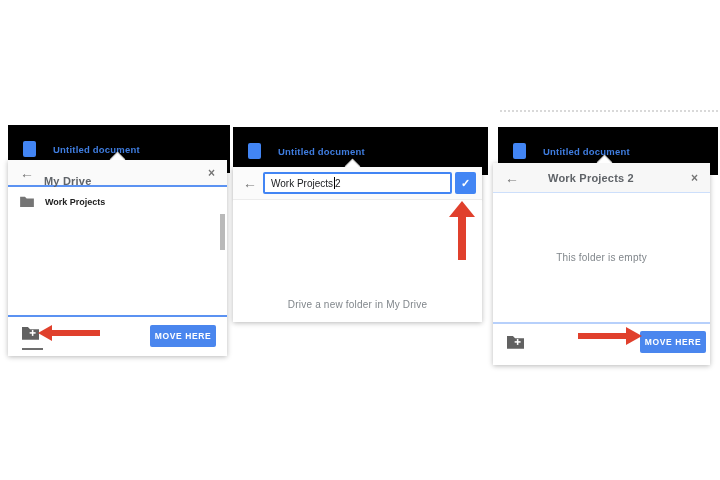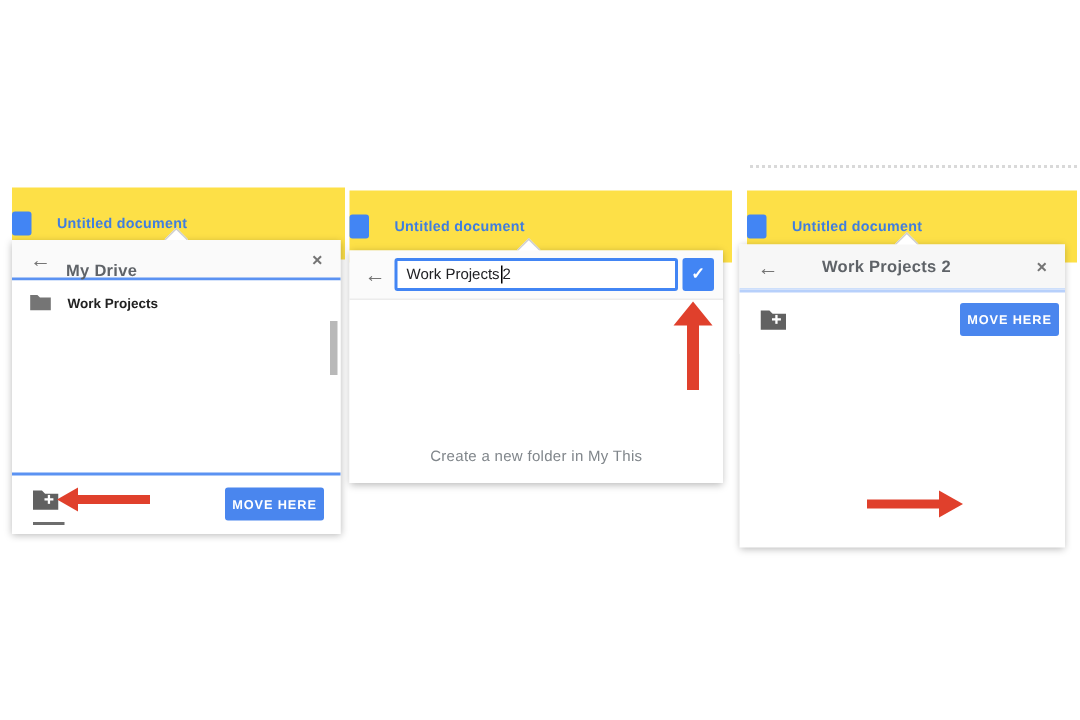--- a/index.html
+++ b/index.html
@@ -1,22 +1,22 @@
 <!DOCTYPE html>
 <html><head>
 <meta charset="utf-8">
 <style>
   * { margin:0; padding:0; box-sizing:border-box; }
   html,body { width:720px; height:480px; background:#ffffff; overflow:hidden;
               font-family:"Liberation Sans", sans-serif; }
   .stage { position:absolute; top:0; left:0; width:720px; height:480px; background:#fff; }
 
   
-  .titlebar { position:absolute; height:48px; background:#fde047; display:flex;
-              align-items:center; }
+  .titlebar { position:absolute; height:48px; background:#000000; display:flex;
+              align-items:center; padding-left:15px; }
   .docs-icon { width:13px; height:16px; background-color:#4285f4; border-radius:2px;
                padding:4px 3px 3px; flex:0 0 auto; }
   .docs-icon .lines { width:100%; height:100%;
      background:repeating-linear-gradient(to bottom,#fff 0 1.5px, transparent 1.5px 3.5px); }
   .titlebar .doc-title { color:#3f7de0; font-size:9.5px; font-weight:bold; margin-left:17px;
                          letter-spacing:.2px; }
 
   
   .dialog { position:absolute; background:#fff; box-shadow:0 1px 5px rgba(0,0,0,.28);
             display:flex; flex-direction:column; }
@@ -121,21 +121,21 @@
       <span class="back">←</span>
       <div class="name-input" style="left:30px; top:5px; width:189px; height:22px;">
         <span>Work Projects</span>
           <span class="cursor"></span>
           <span> 2</span>
       </div>
       <button class="confirm-btn" style="left:222px; top:5px;">✓</button>
     </div>
 
     <div class="dlg-body">
-      <div class="hint" style="position:absolute; left:0; right:0; top:99px; text-align:center;">Create a new folder in My This</div>
+      <div class="hint" style="position:absolute; left:0; right:0; top:99px; text-align:center;">Drive a new folder in My Drive</div>
     </div>
   </div>
 
   <div class="arrow">
     <div class="head" style="left:449px; top:201px; border-left:13px solid transparent;
          border-right:13px solid transparent; border-bottom:16px solid #e0402c;"></div>
     <div class="shaft" style="left:458px; top:216px; width:8px; height:44px;"></div>
   </div>
 
   <div class="titlebar" style="left:498px; top:127px; width:220px;">
@@ -146,20 +146,23 @@
   <div class="dialog" style="left:493px; top:163px; width:217px; height:202px;">
     <div class="notch" style="left:106px;"></div>
 
     <div class="dlg-header" style="height:30px; background:#f7f7f7;
          border-bottom:1px solid #cddffb; padding:0 12px;">
       <span class="back">←</span>
       <span class="dlg-title" style="margin-left:29px;">Work Projects 2</span>
       <span class="close">×</span>
     </div>
 
+    <div class="dlg-body" style="display:flex; align-items:center; justify-content:center;">
+      <span class="hint">This folder is empty</span>
+    </div>
 
     <div class="dlg-footer" style="height:43px; border-top:2px solid #b7d0fb;">
       <svg class="newfolder" style="left:14px; top:11px;" viewBox="0 0 20 16">
         <path d="M0 1 h7 l2.5 2.5 H20 V16 H0 Z" fill="#616161"></path>
         <rect x="9" y="7" width="7" height="1.8" fill="#fff"></rect>
         <rect x="11.6" y="4.4" width="1.8" height="7" fill="#fff"></rect>
       </svg>
       <button class="move-btn" style="left:147px; top:7px;">MOVE HERE</button>
     </div>
   </div>

